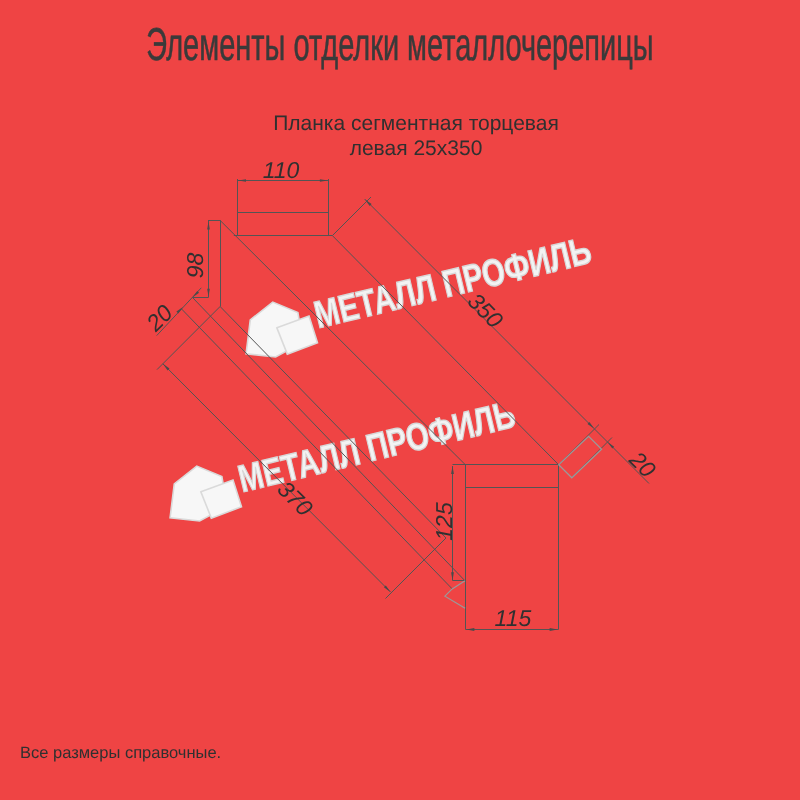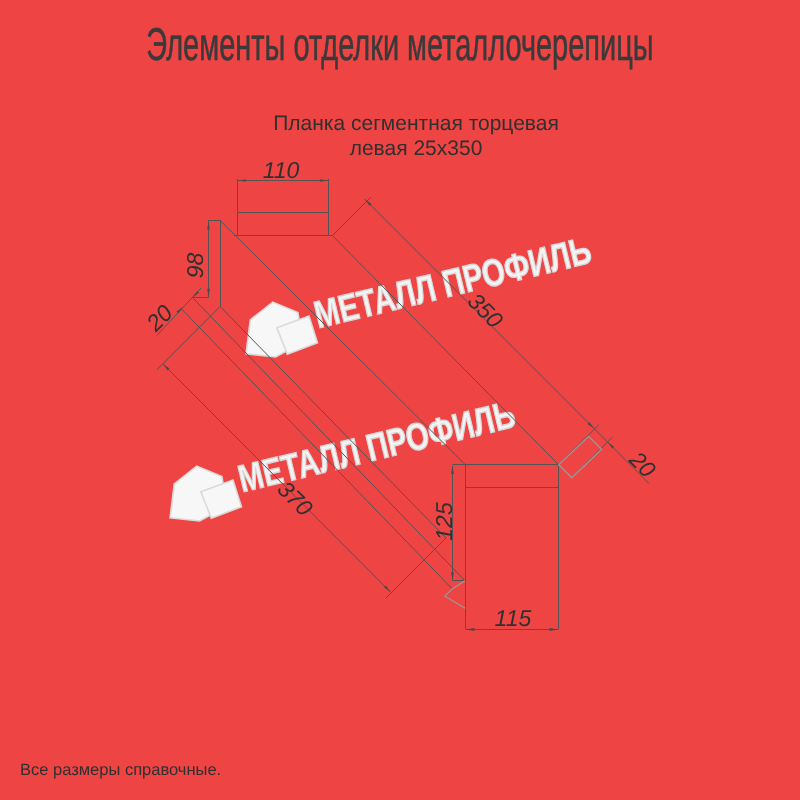--- a/index.html
+++ b/index.html
@@ -132,15 +132,15 @@
       <text x="0" y="0" transform="translate(637,470) rotate(45)">20</text>
 
       <text x="0" y="0" transform="translate(289.5,504) rotate(45)">370</text>
 
       <text x="0" y="0" transform="translate(452,521.5) rotate(-90)">125</text>
 
       <text x="512.9" y="625.5">115</text>
     </g>
   </svg>
 
-  <div class="note" style="top:762px;text-align:center;">Все размеры справочные.</div>
+  <div class="note" style="top:745px;text-align:center;">Все размеры справочные.</div>
 
 </div>
 
 </body></html>

